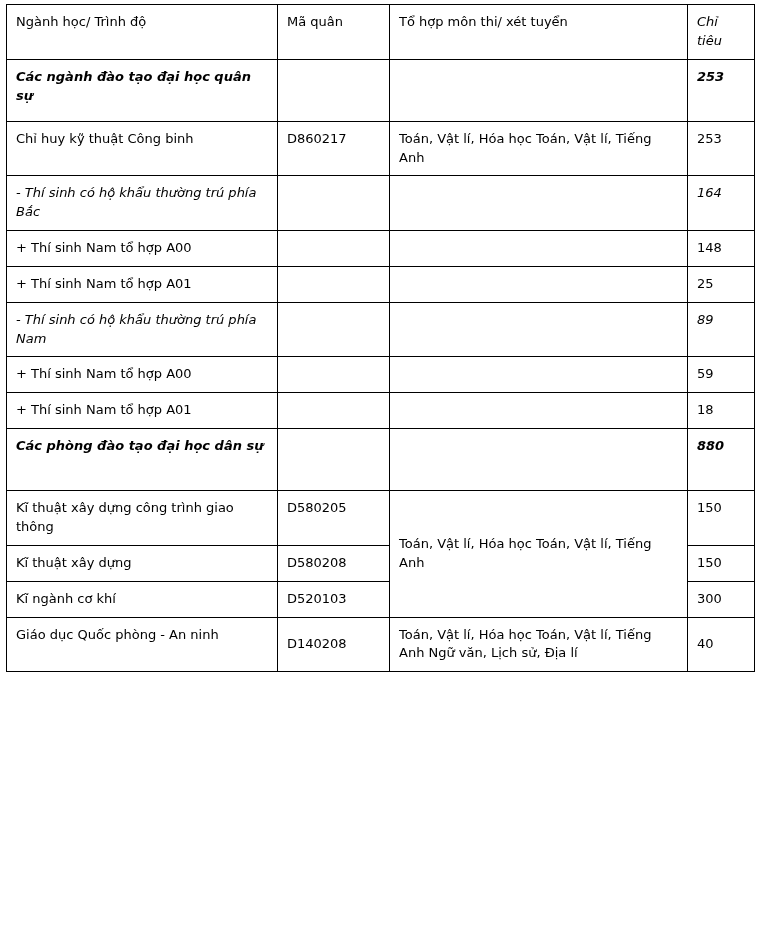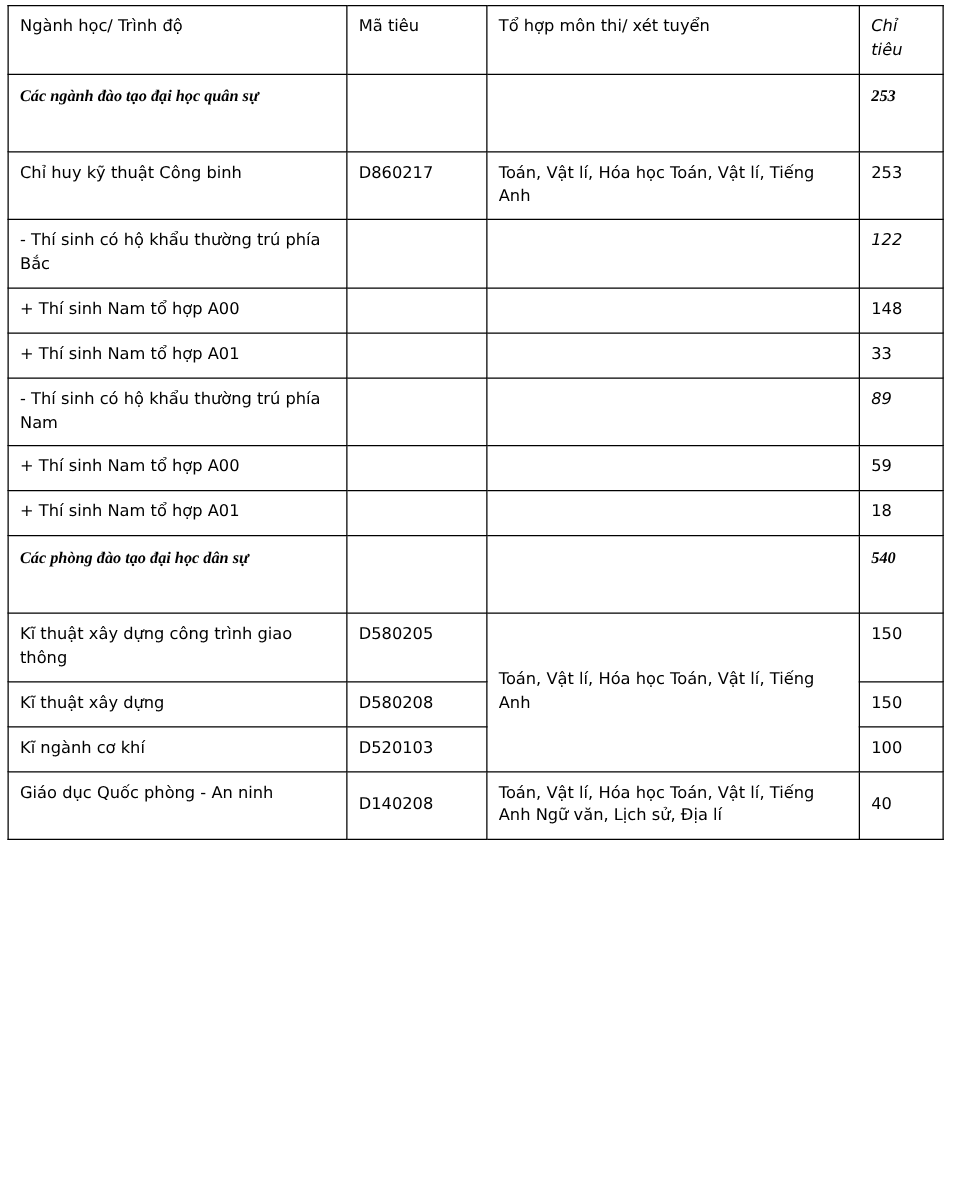--- a/index.html
+++ b/index.html
@@ -55,27 +55,27 @@
     padding-right: 4px;
   }
   td.quota {
     text-align: center;
     padding-left: 4px;
     padding-right: 4px;
   }
   tr.section td {
     font-weight: bold;
     font-style: italic;
-    font-family: Liberation Serif, serif;
   }
   tr.section td.quota {
     font-weight: bold;
     font-style: italic;
   }
   td.sub {
+    font-style: italic;
     text-align: justify;
     text-align-last: left;
     padding-left: 9px;
   }
   td.quota.sub-q {
     font-style: italic;
   }
   td.combo {
     vertical-align: top;
   }
@@ -92,21 +92,21 @@
   <table class="admissions">
     <colgroup>
       <col class="c-major">
       <col class="c-code">
       <col class="c-combo">
       <col class="c-quota">
     </colgroup>
     <thead>
       <tr>
         <th>Ngành học/ Trình độ</th>
-        <th>Mã tiêu</th>
+        <th>Mã quân</th>
         <th>Tổ hợp môn thi/ xét tuyển</th>
         <th class="quota-head">Chỉ tiêu</th>
       </tr>
     </thead>
     <tbody>
 
       <tr class="section tall">
         <td>Các ngành đào tạo đại học quân sự</td>
         <td class="code"></td>
         <td class="combo"></td>
@@ -117,35 +117,35 @@
         <td>Chỉ huy kỹ thuật Công binh</td>
         <td class="code">D860217</td>
         <td class="combo">Toán, Vật lí, Hóa học Toán, Vật lí, Tiếng Anh</td>
         <td class="quota">253</td>
       </tr>
 
       <tr>
         <td class="sub">- Thí sinh có hộ khẩu thường trú phía Bắc</td>
         <td class="code"></td>
         <td class="combo"></td>
-        <td class="quota sub-q">122</td>
+        <td class="quota sub-q">164</td>
       </tr>
 
       <tr>
         <td>+ Thí sinh Nam tổ hợp A00</td>
         <td class="code"></td>
         <td class="combo"></td>
         <td class="quota">148</td>
       </tr>
 
       <tr>
         <td>+ Thí sinh Nam tổ hợp A01</td>
         <td class="code"></td>
         <td class="combo"></td>
-        <td class="quota">33</td>
+        <td class="quota">25</td>
       </tr>
 
       <tr>
         <td class="sub">- Thí sinh có hộ khẩu thường trú phía Nam</td>
         <td class="code"></td>
         <td class="combo"></td>
         <td class="quota sub-q">89</td>
       </tr>
 
       <tr>
@@ -159,40 +159,40 @@
         <td>+ Thí sinh Nam tổ hợp A01</td>
         <td class="code"></td>
         <td class="combo"></td>
         <td class="quota">18</td>
       </tr>
 
       <tr class="section tall">
         <td>Các phòng đào tạo đại học dân sự</td>
         <td class="code"></td>
         <td class="combo"></td>
-        <td class="quota">540</td>
+        <td class="quota">880</td>
       </tr>
 
       <tr>
         <td>Kĩ thuật xây dựng công trình giao thông</td>
         <td class="code h-pad-top">D580205</td>
         <td class="combo middle" rowspan="3">Toán, Vật lí, Hóa học Toán, Vật lí, Tiếng Anh</td>
         <td class="quota">150</td>
       </tr>
 
       <tr>
         <td>Kĩ thuật xây dựng</td>
         <td class="code">D580208</td>
         <td class="quota">150</td>
       </tr>
 
       <tr>
         <td>Kĩ ngành cơ khí</td>
         <td class="code">D520103</td>
-        <td class="quota">100</td>
+        <td class="quota">300</td>
       </tr>
 
       <tr>
         <td>Giáo dục Quốc phòng - An ninh</td>
         <td class="code" style="vertical-align:middle">D140208</td>
         <td class="combo">Toán, Vật lí, Hóa học Toán, Vật lí, Tiếng Anh Ngữ văn, Lịch sử, Địa lí</td>
         <td class="quota" style="vertical-align:middle">40</td>
       </tr>
 
     </tbody>

